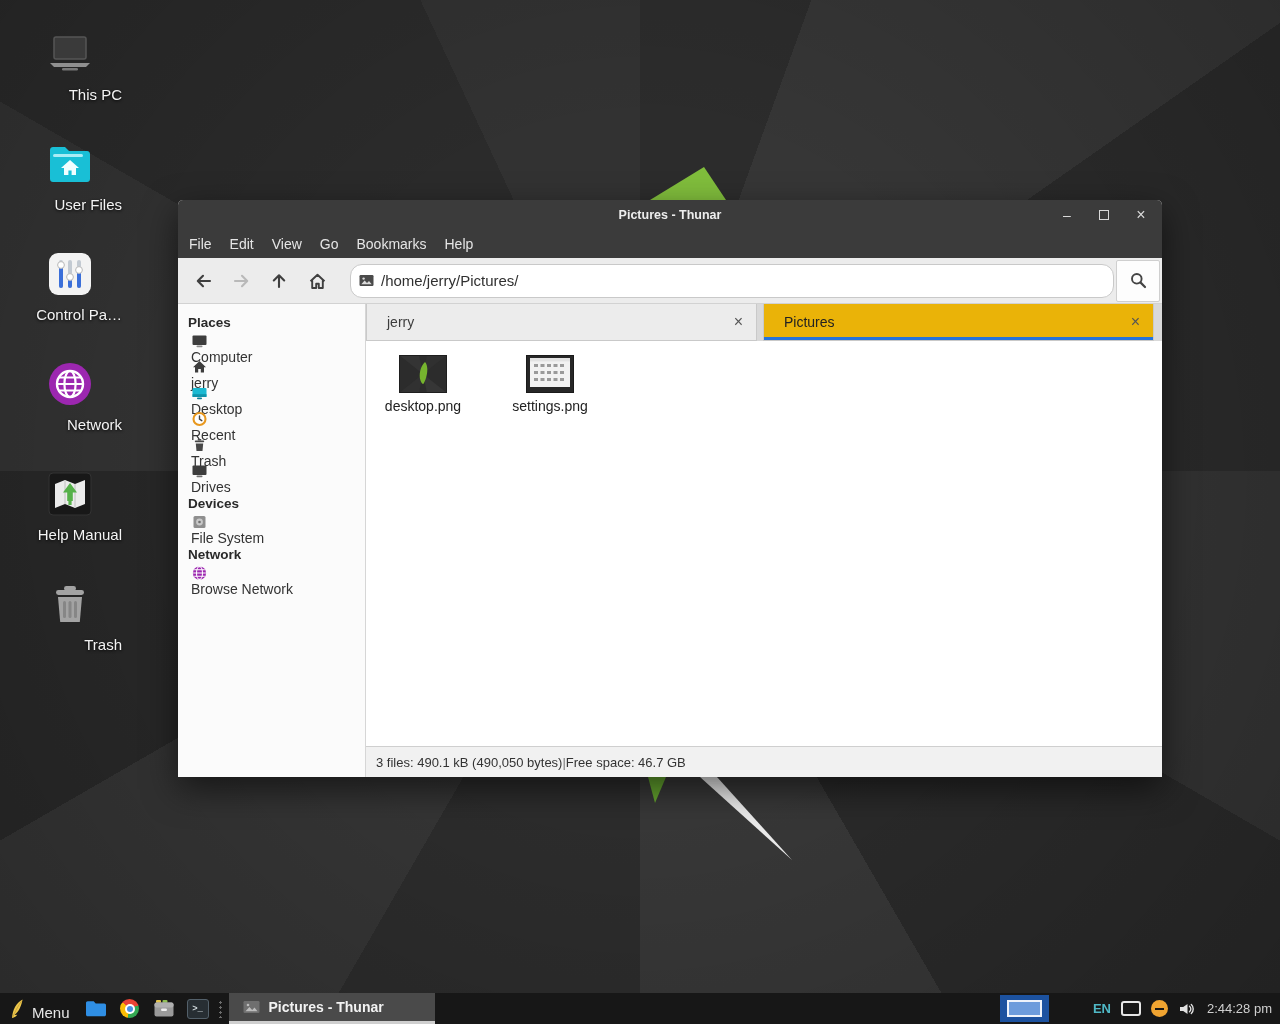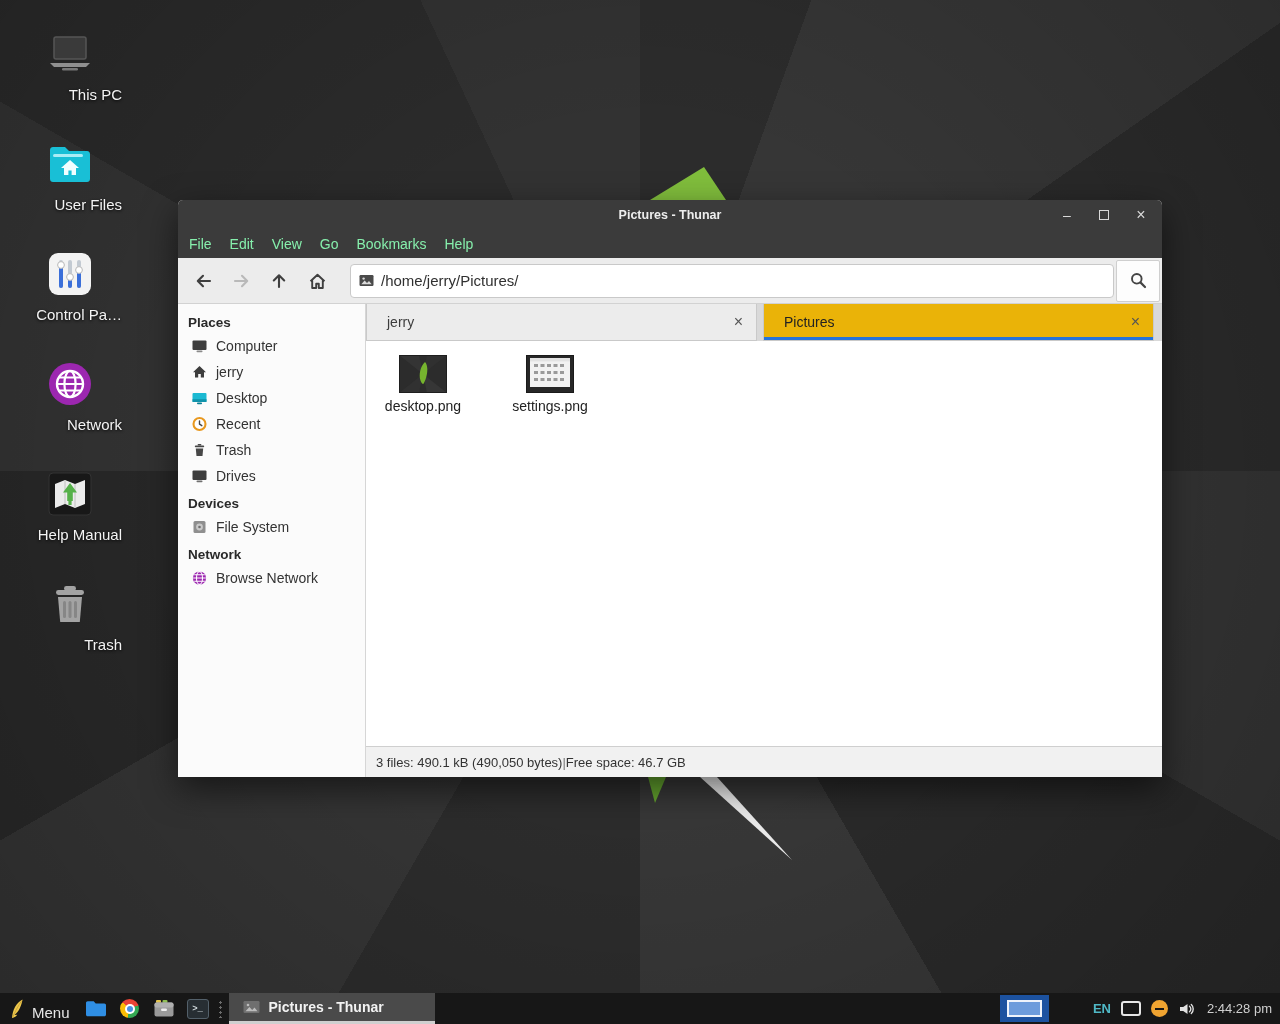--- a/index.html
+++ b/index.html
@@ -27,36 +27,36 @@
   .window{position:absolute;left:178px;top:200px;width:984px;height:577px;
     border-radius:5px 5px 0 0;box-shadow:0 12px 34px rgba(0,0,0,.55);
     display:flex;flex-direction:column;background:#fff;}
   .titlebar{height:30px;background:#3b3b3b;border-radius:5px 5px 0 0;position:relative;
     display:flex;align-items:center;justify-content:center;flex:none;}
   .title-text{font-size:12.5px;font-weight:bold;color:#ededed;}
   .win-controls{position:absolute;right:14px;top:0;height:100%;display:flex;align-items:center;gap:23px;}
   .win-btn{color:#d9d9d9;font-size:14px;line-height:1;cursor:default;display:flex;align-items:center;justify-content:center;width:14px;}
   .max-box{width:8px;height:8px;border:1.6px solid #d9d9d9;}
   .menubar{height:28px;background:#3b3b3b;display:flex;align-items:center;padding-left:2px;flex:none;}
-  .menu-item{padding:0 9px;font-size:14px;color:#86efac;}
+  .menu-item{padding:0 9px;font-size:14px;color:#e5e5e5;}
 
   .toolbar{height:45px;background:#ececec;border-bottom:1px solid #d2d2d2;
     display:flex;align-items:center;padding:0 2px 0 6px;flex:none;}
   .nav-btn{width:38px;height:38px;display:flex;align-items:center;justify-content:center;border-radius:3px;}
   .path-entry{flex:1;height:32px;margin-left:14px;background:#fff;border:1px solid #c9c9c9;
-    border-radius:4px;display:flex;align-items:center;padding:0 8px;gap:7px;}
+    border-radius:12px;display:flex;align-items:center;padding:0 8px;gap:7px;}
   .path-text{font-size:15px;color:#303030;}
   .search-btn{width:42px;height:40px;margin-left:2px;background:#fdfdfd;border:1px solid #cfcfcf;
     border-radius:2px;display:flex;align-items:center;justify-content:center;}
 
   .content{flex:1;display:flex;min-height:0;}
   .sidebar{width:187px;flex:none;background:#fbfbfb;border-right:1px solid #d6d6d6;
     padding-top:4px;overflow:hidden;}
   .side-header{font-size:13.5px;font-weight:bold;color:#2a2a2a;padding:7px 10px 3px 10px;}
-  .side-row{height:26px;display:flex;align-items:center;gap:8px;padding-left:13px;font-size:14px;color:#333;}
+  .side-row{height:26px;display:flex;padding-left:13px;font-size:14px;color:#333;flex-direction:column;}
   .side-row svg{flex:none;}
 
   .main{flex:1;display:flex;flex-direction:column;min-width:0;}
   .tabbar{height:37px;flex:none;background:#d9d9d9;display:flex;gap:6px;padding-right:8px;}
   .tab{flex:1;display:flex;align-items:center;padding-left:20px;position:relative;
     background:#ececec;border:1px solid #c9c9c9;border-top:none;font-size:14px;color:#3c3c3c;}
   .tab.active{background:#eab308;color:#222;}
   .tab.active::after{content:"";position:absolute;left:0;right:0;bottom:0;height:3px;background:#2574db;}
   .tab-close{margin-left:auto;margin-right:13px;color:#555;font-size:16px;line-height:1;}
 

